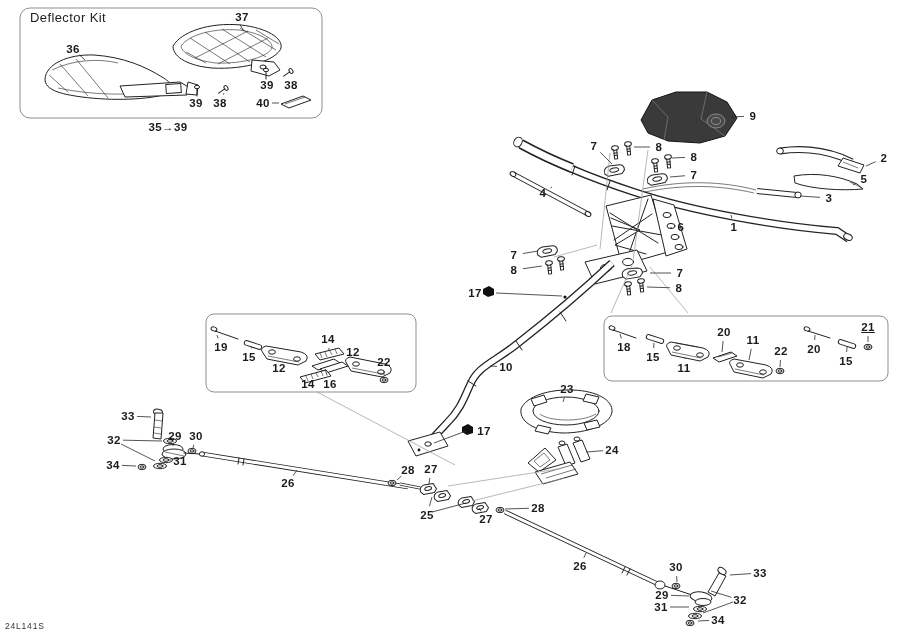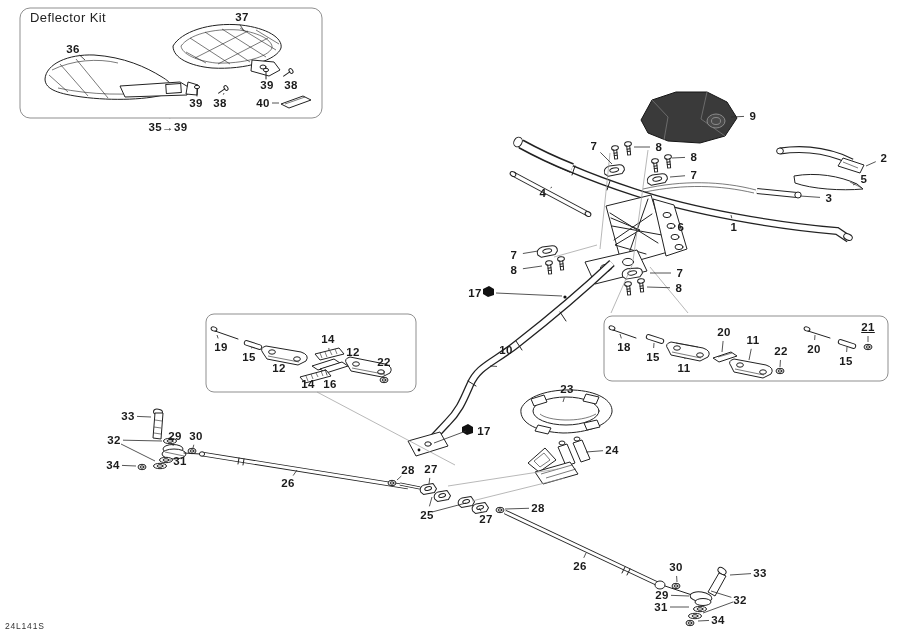--- a/index.html
+++ b/index.html
@@ -434,21 +434,21 @@
       <span class="callout" style="left: 681px; top: 227px;">6</span>
       <span class="callout" style="left: 594px; top: 146px;">7</span>
       <span class="callout" style="left: 659px; top: 147px;">8</span>
       <span class="callout" style="left: 694px; top: 157px;">8</span>
       <span class="callout" style="left: 694px; top: 175px;">7</span>
       <span class="callout" style="left: 514px; top: 255px;">7</span>
       <span class="callout" style="left: 514px; top: 270px;">8</span>
       <span class="callout" style="left: 680px; top: 273px;">7</span>
       <span class="callout" style="left: 679px; top: 288px;">8</span>
       <span class="callout" style="left: 475px; top: 293px;">17</span>
-      <span class="callout" style="left: 506px; top: 350px; text-align: center;">10</span>
+      <span class="callout" style="left: 506px; top: 367px; text-align: center;">10</span>
       <span class="callout" style="left: 484px; top: 431px;">17</span>
       <span class="callout" style="left: 567px; top: 389px;">23</span>
       <span class="callout" style="left: 612px; top: 450px;">24</span>
       <span class="callout" style="left: 221px; top: 347px;">19</span>
       <span class="callout" style="left: 249px; top: 357px;">15</span>
       <span class="callout" style="left: 279px; top: 368px;">12</span>
       <span class="callout" style="left: 328px; top: 339px;">14</span>
       <span class="callout" style="left: 353px; top: 352px;">12</span>
       <span class="callout" style="left: 384px; top: 362px;">22</span>
       <span class="callout" style="left: 308px; top: 384px;">14</span>

